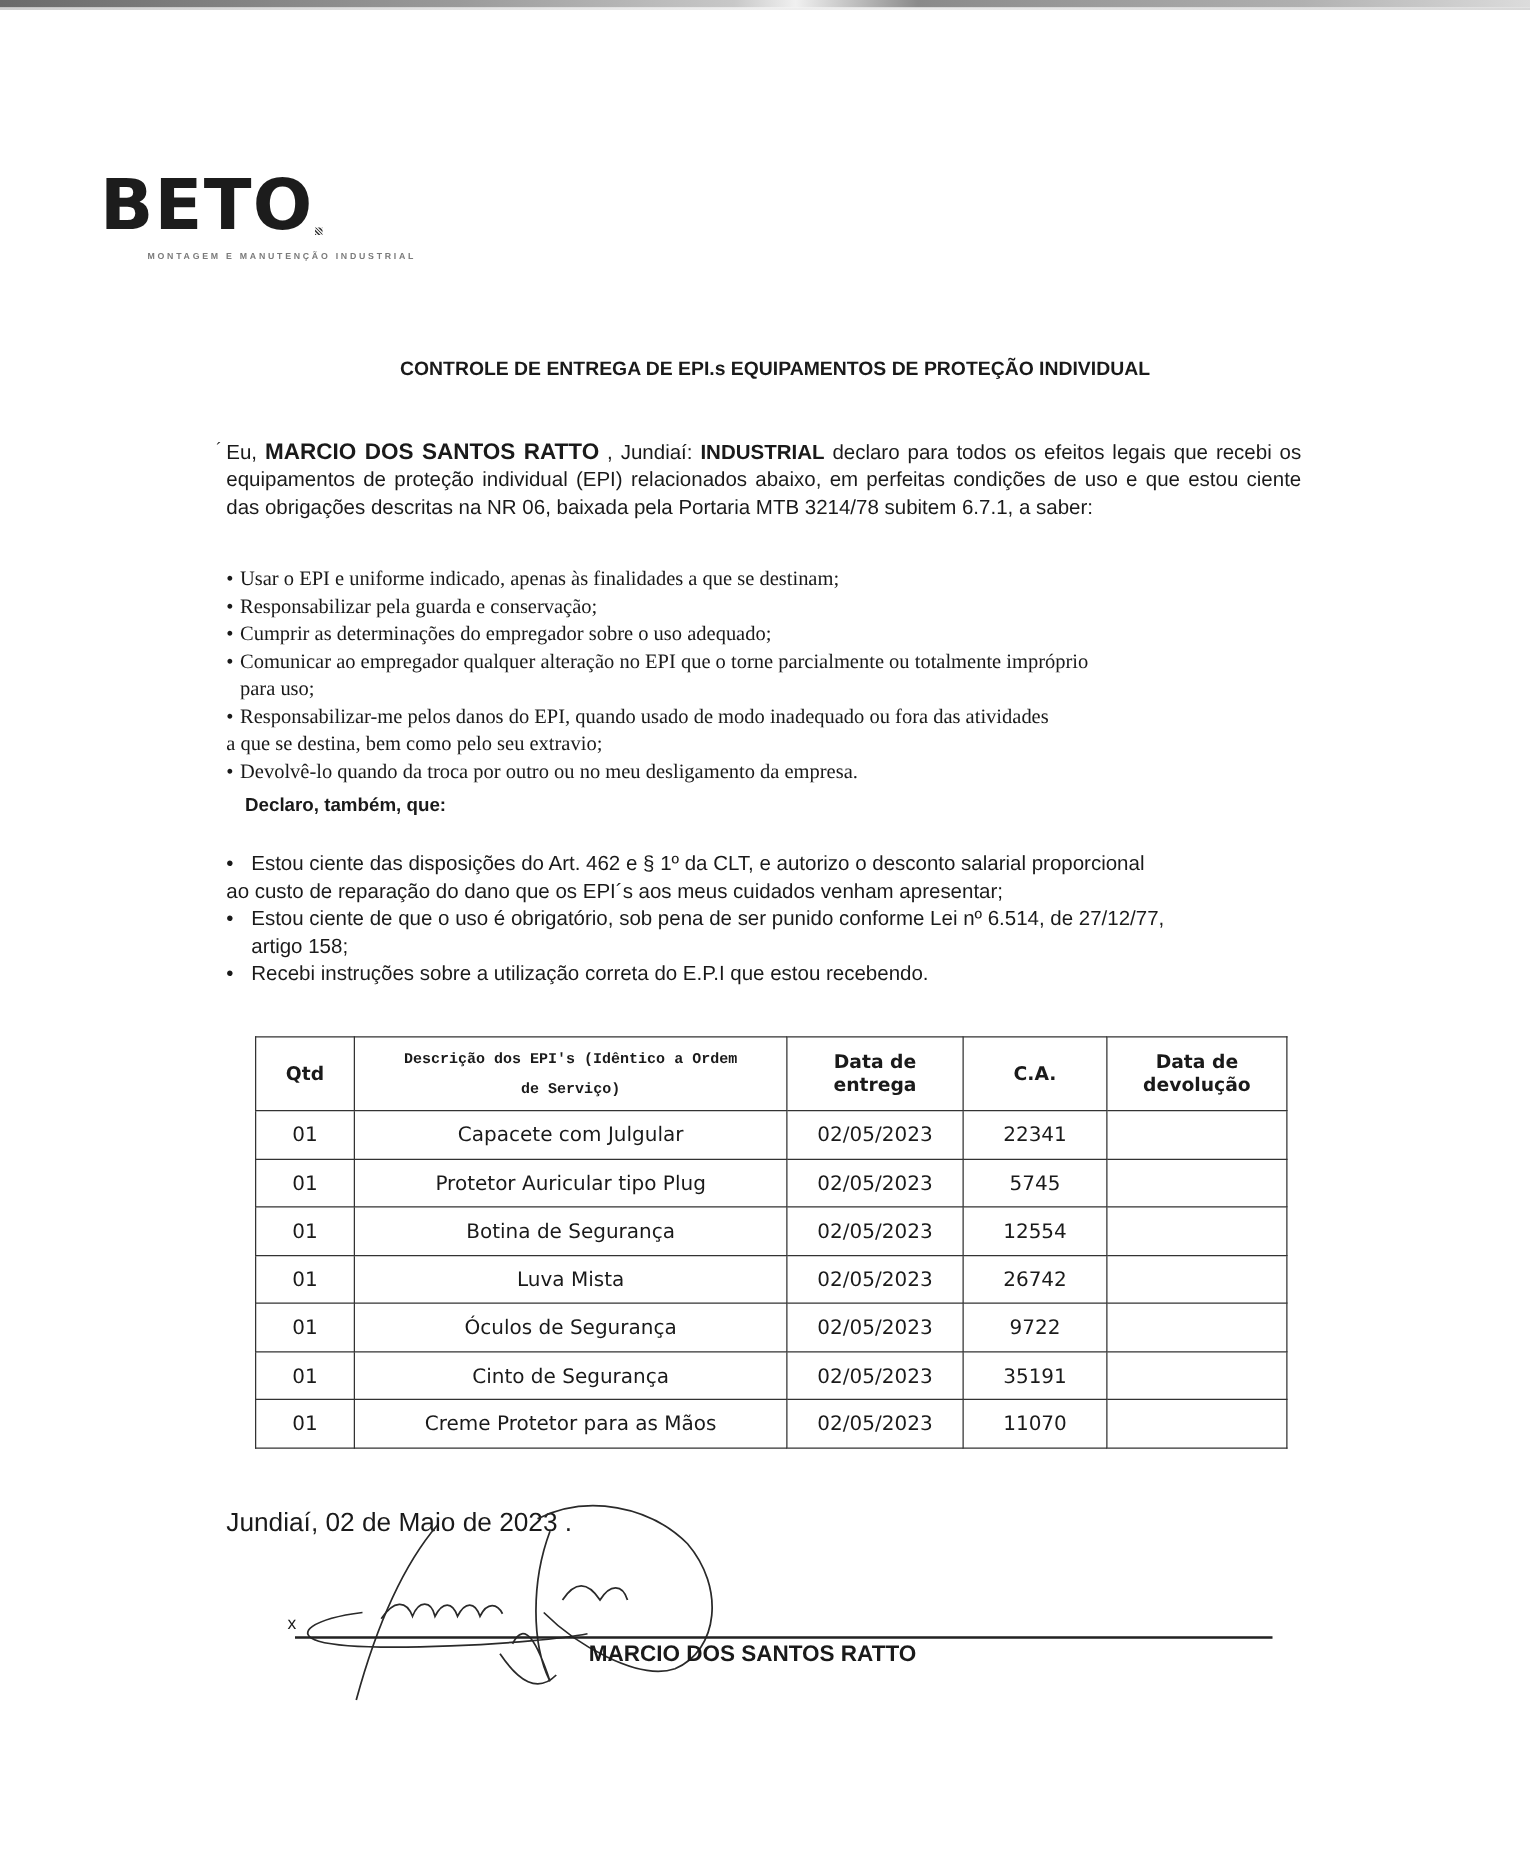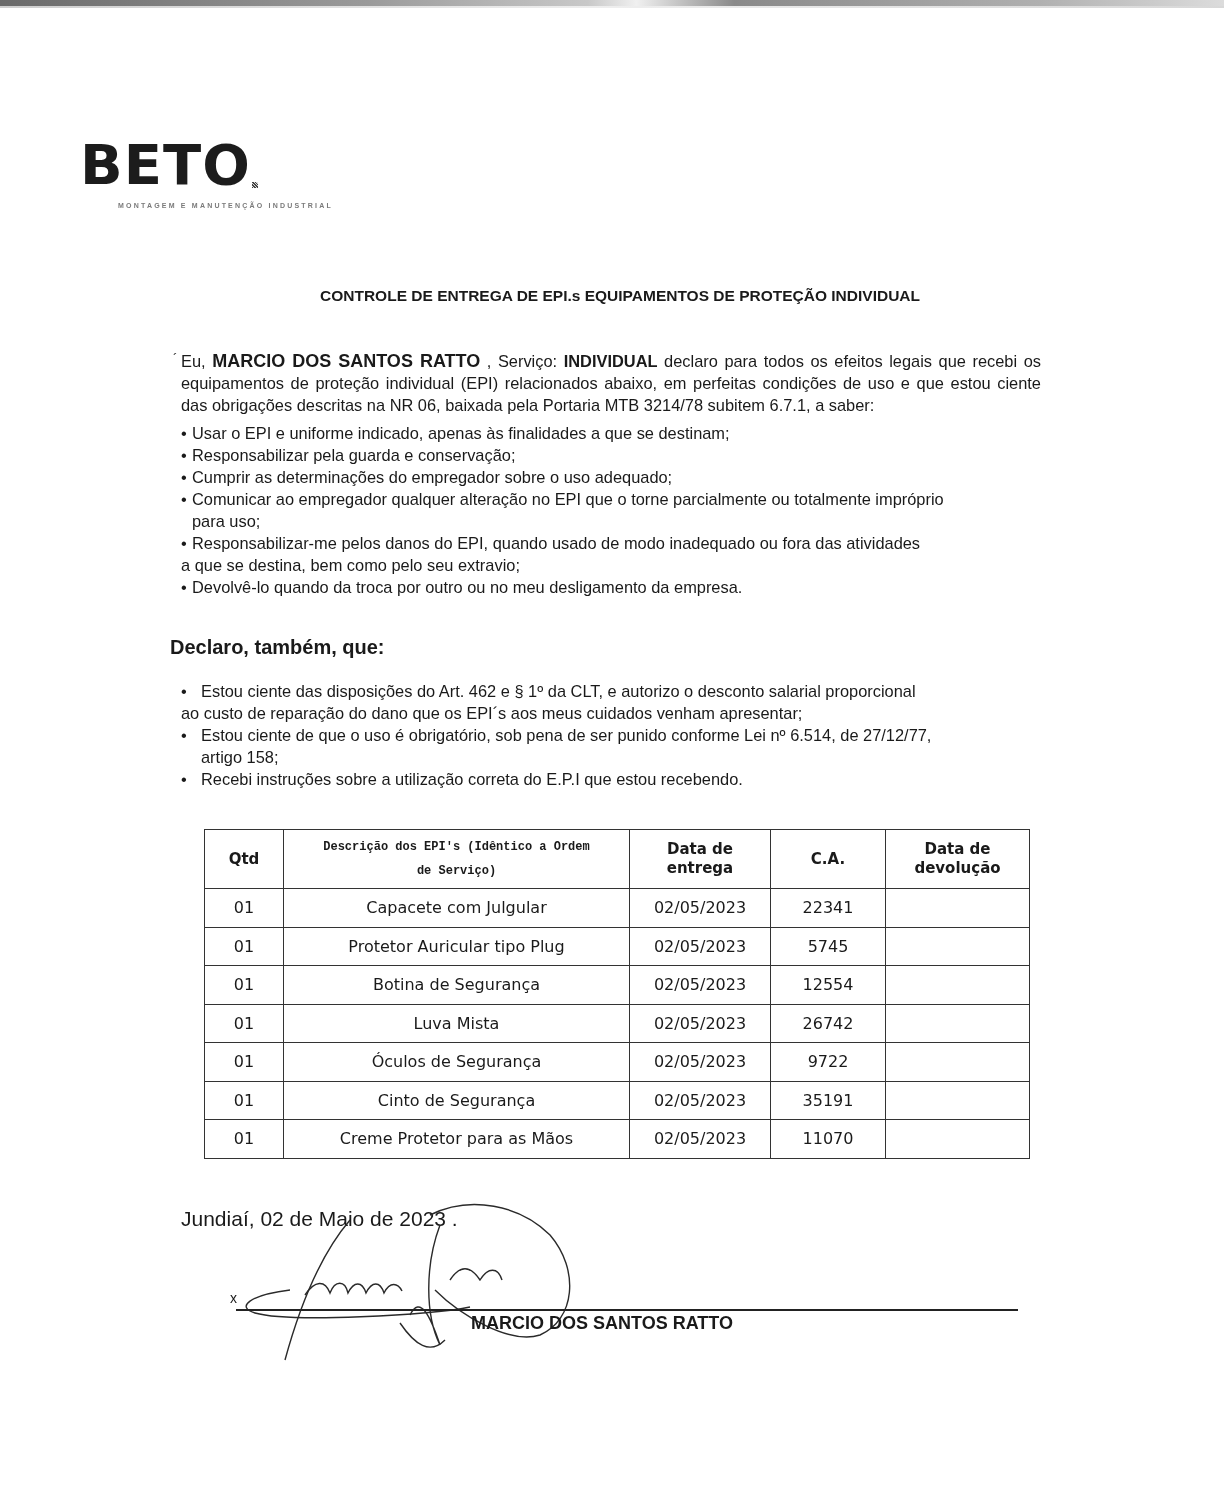--- a/index.html
+++ b/index.html
@@ -12,26 +12,26 @@
   .logo-word { font-family: "DejaVu Sans", sans-serif; font-weight: bold; font-size: 56px; letter-spacing: 1px; color: #1c1c1c; line-height: 62px; display: flex; align-items: flex-end; }
   .logo-word .m-mark { display: inline-block; width: 6px; height: 6px; background: repeating-linear-gradient(45deg, #444 0 1px, #ddd 1px 2px); margin: 0 1px 8px 1px; }
   .logo-sub { font-size: 7px; letter-spacing: 2.2px; color: #7a7a7a; margin-top: 6px; margin-left: 38px; font-weight: bold; }
 
   .doc-title { position: absolute; left: 0; width: 1240px; top: 287px; text-align: center; font-weight: bold; font-size: 15.5px; }
 
   .body-block { position: absolute; left: 181px; width: 860px; font-size: 16.4px; line-height: 22px; }
   .intro { top: 350px; text-align: justify; }
   .intro .tick { position: absolute; left: -8px; top: -2px; font-size: 13px; }
   .intro b.big { font-size: 18px; }
-  .obligations { top: 422px; }
+  .obligations { top: 452px; font-family: Liberation Serif, serif; }
   .obligations .item { padding-left: 0; }
   .obligations .item .b { display: inline-block; width: 11px; }
   .obligations .item .cont { padding-left: 11px; }
 
-  .declaro-head { position: absolute; left: 170px; top: 636px; font-weight: bold; font-size: 20px; }
+  .declaro-head { position: absolute; left: 196px; top: 636px; font-weight: bold; font-size: 15px; }
   .declaro-list { top: 680px; }
   .declaro-list .item .b { display: inline-block; width: 20px; }
   .declaro-list .item .cont { padding-left: 20px; }
 
   table.epi { position: absolute; left: 204px; top: 829px; border-collapse: collapse; font-family: "DejaVu Sans", sans-serif; font-size: 16px; color: #1a1a1a; }
   table.epi td, table.epi th { border: 1.5px solid #333; text-align: center; padding: 0; }
   table.epi th { font-weight: bold; font-size: 15px; line-height: 19px; height: 58px; }
   table.epi td { height: 37.5px; }
   table.epi th.desc { font-size: 12px; line-height: 24px; font-family: Liberation Mono, monospace; }
   .c1 { width: 78px; } .c2 { width: 345px; } .c3 { width: 140px; } .c4 { width: 114px; } .c5 { width: 143px; }
@@ -53,21 +53,21 @@
     <span>BETO</span>
       <span class="m-mark"></span>
   </div>
   <div class="logo-sub">MONTAGEM E MANUTENÇÃO INDUSTRIAL</div>
 </div>
 
 <div class="doc-title">CONTROLE DE ENTREGA DE EPI.s EQUIPAMENTOS DE PROTEÇÃO INDIVIDUAL</div>
 
 <div class="body-block intro">
   <span class="tick">´</span>
-  <span>Eu, </span><b class="big">MARCIO DOS SANTOS RATTO</b><span> , Serviço: </span><b>INDIVIDUAL</b><span> declaro para todos os efeitos legais que recebi os equipamentos de proteção individual (EPI) relacionados abaixo, em perfeitas condições de uso e que estou ciente das obrigações descritas na NR 06, baixada pela Portaria MTB 3214/78 subitem 6.7.1, a saber:</span>
+  <span>Eu, </span><b class="big">MARCIO DOS SANTOS RATTO</b><span> , Jundiaí: </span><b>INDUSTRIAL</b><span> declaro para todos os efeitos legais que recebi os equipamentos de proteção individual (EPI) relacionados abaixo, em perfeitas condições de uso e que estou ciente das obrigações descritas na NR 06, baixada pela Portaria MTB 3214/78 subitem 6.7.1, a saber:</span>
 </div>
 
 <div class="body-block obligations">
   <div class="item"><span class="b">•</span><span>Usar o EPI e uniforme indicado, apenas às finalidades a que se destinam;</span></div>
   <div class="item"><span class="b">•</span><span>Responsabilizar pela guarda e conservação;</span></div>
   <div class="item"><span class="b">•</span><span>Cumprir as determinações do empregador sobre o uso adequado;</span></div>
   <div class="item"><span class="b">•</span><span>Comunicar ao empregador qualquer alteração no EPI que o torne parcialmente ou totalmente impróprio</span><div class="cont">para uso;</div></div>
   <div class="item"><span class="b">•</span><span>Responsabilizar-me pelos danos do EPI, quando usado de modo inadequado ou fora das atividades</span><div>a que se destina, bem como pelo seu extravio;</div></div>
   <div class="item"><span class="b">•</span><span>Devolvê-lo quando da troca por outro ou no meu desligamento da empresa.</span></div>
 </div>

